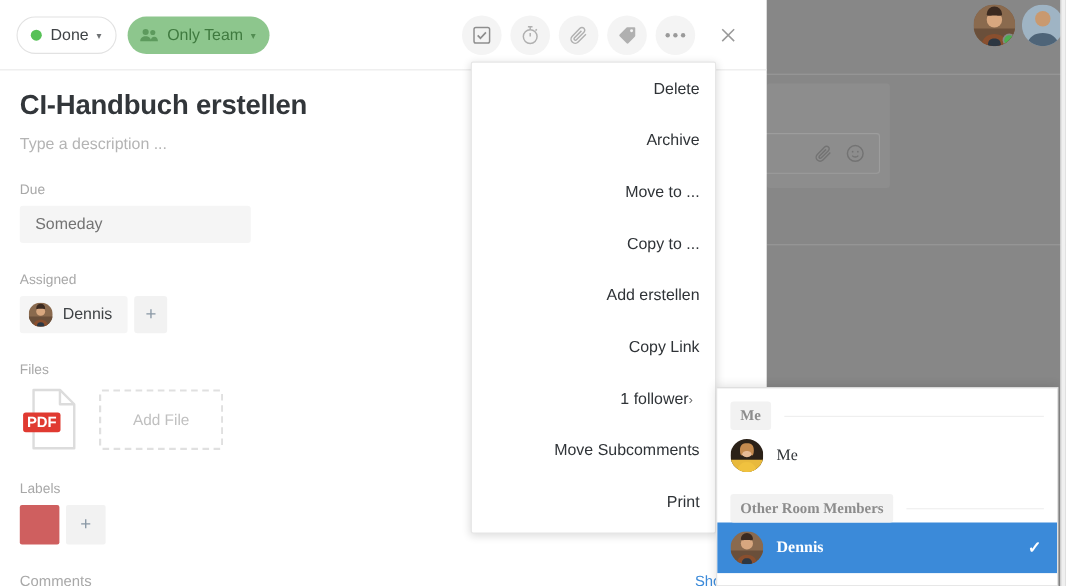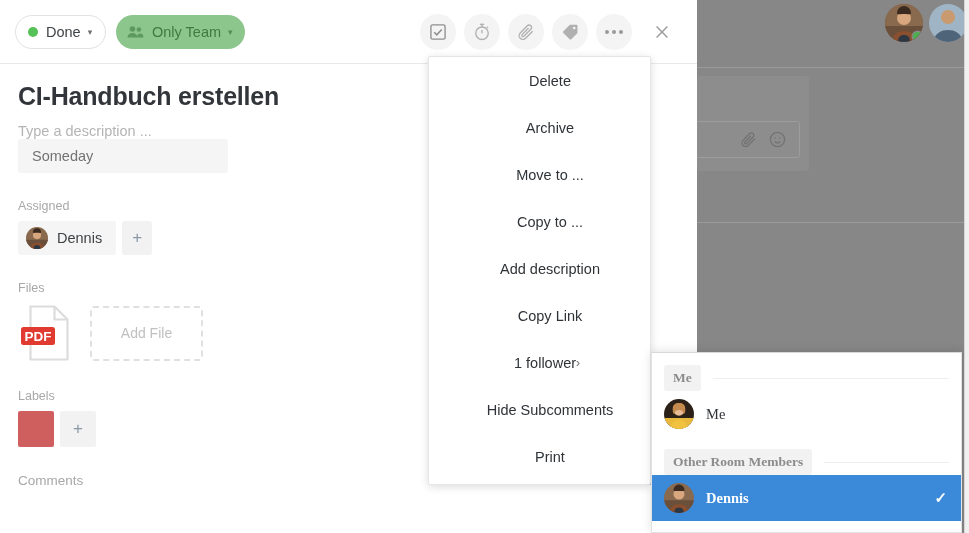--- a/index.html
+++ b/index.html
@@ -296,21 +296,21 @@
     border: 1px solid #e6e6e6;
     border-radius: 2px;
     box-shadow: 0 2px 8px rgba(0,0,0,.14);
     box-sizing: border-box;
     overflow: hidden;
   }
   .ctx-item {
     position: relative;
     display: flex;
     align-items: center;
-    justify-content: center;
+    justify-content: flex-end;
     height: 47px;
     padding: 0 14px 0 35px;
     font-size: 14.5px;
     color: #2f3337;
     cursor: pointer;
     box-sizing: border-box;
   }
   .ctx-arrow { color: #6b6b6b; font-size: 12px; line-height: 1; padding-right: 6px;}
 
   
@@ -489,20 +489,21 @@
             <path d="M5.5 5.5l13 13M18.5 5.5l-13 13"></path>
           </svg>
         </div>
       </div>
     </div>
 
     <div class="panel-body">
       <h1 class="task-title">CI-Handbuch erstellen</h1>
       <div class="task-desc">Type a description ...</div>
 
+      <div class="field-label">Due</div>
       <div class="due-box">Someday</div>
 
       <div class="field-label">Assigned</div>
       <div class="chip-row">
         <div class="assignee-chip">
           <span class="mini-ava">
             <svg width="22" height="22" viewBox="0 0 38 38">
               <rect width="38" height="38" fill="#8a6a4e"></rect>
               <path d="M0 22h38v16H0z" fill="#6a4f3a"></path>
               <circle cx="19" cy="14" r="7" fill="#d8a77f"></circle>
@@ -549,31 +550,31 @@
     <div class="ctx-item">
       <span>Archive</span>
     </div>
     <div class="ctx-item">
       <span>Move to ...</span>
     </div>
     <div class="ctx-item">
       <span>Copy to ...</span>
     </div>
     <div class="ctx-item">
-      <span>Add description</span>
+      <span>Add erstellen</span>
     </div>
     <div class="ctx-item">
       <span>Copy Link</span>
     </div>
     <div class="ctx-item">
       <span>1 follower</span>
       <span class="ctx-arrow">›</span>
     </div>
     <div class="ctx-item">
-      <span>Hide Subcomments</span>
+      <span>Move Subcomments</span>
     </div>
     <div class="ctx-item">
       <span>Print</span>
     </div>
   </div>
 
   <div class="sub-menu">
 
     <div class="sub-section">
       <span class="sub-section-chip">Me</span>

